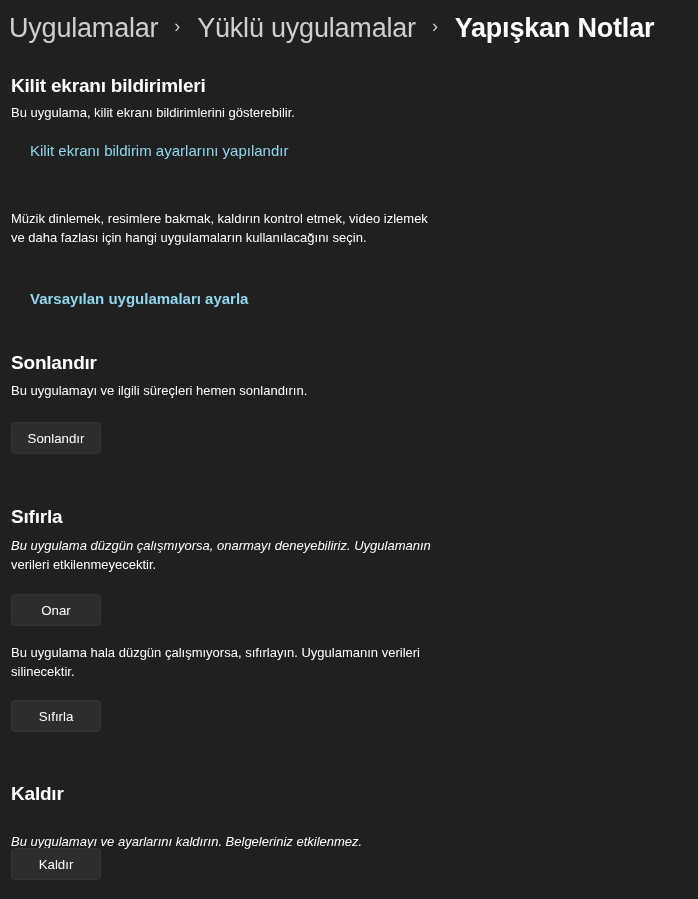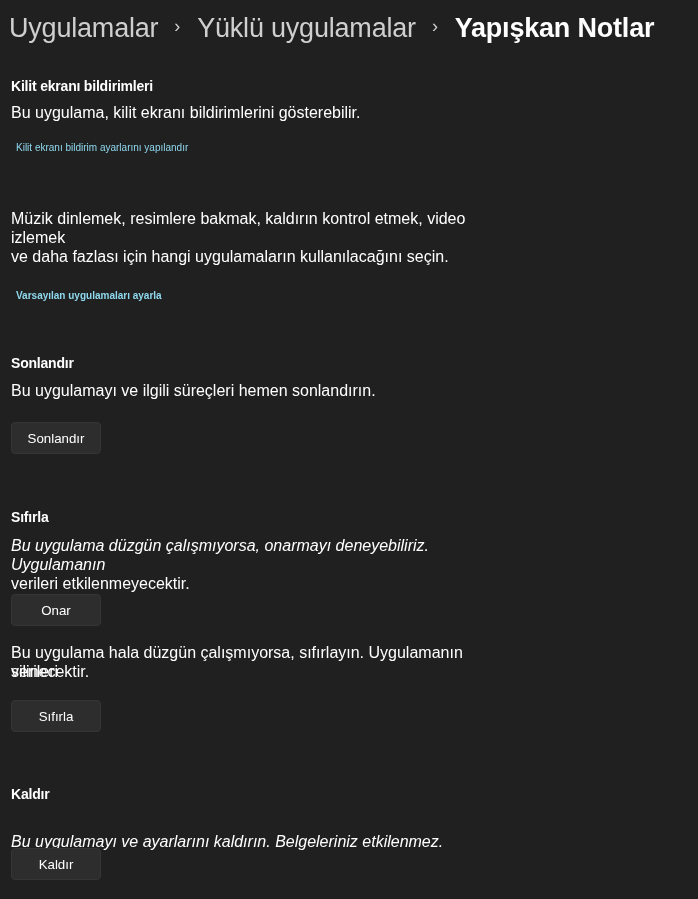--- a/index.html
+++ b/index.html
@@ -11,23 +11,23 @@
   }
   .breadcrumb {
     position:absolute; left:9px; top:8px; height:40px;
     display:flex; align-items:center; white-space:nowrap;
     font-size:27px; letter-spacing:-0.2px;
   }
   .crumb { color:#cfcfcf; }
   .crumb.current { color:#ffffff; font-weight:bold; }
   .sep { color:#cfcfcf; font-size:18px; margin:0 17px 0 16px; position:relative; top:-2px; }
   .section { position:absolute; left:11px; width:470px; }
-  .title { font-size:14px; font-weight:bold; color:#ffffff; line-height:24px; margin:0; letter-spacing:-0.2px;}
-  .desc { font-size:16px; color:#ffffff; line-height:19px; margin:0; }
-  .link { font-size:10px; color:#99ebff; text-decoration:none; cursor:pointer; position:absolute; left:5px; }
+  .title { font-size:19px; font-weight:bold; color:#ffffff; line-height:24px; margin:0; letter-spacing:-0.2px;}
+  .desc { font-size:13px; color:#ffffff; line-height:19px; margin:0; }
+  .link { font-size:15px; color:#99ebff; text-decoration:none; cursor:pointer; position:absolute; left:19px; }
   .link { color:#8fd8ee; }
   .btn {
     position:absolute; left:0; width:90px; height:32px;
     background:#2d2d2d; border:1px solid #353535; border-radius:4px;
     color:#ffffff; font-family:"Liberation Sans", "DejaVu Sans", sans-serif;
     font-size:13.3px; display:flex; align-items:center; justify-content:center;
     cursor:pointer; padding:0; box-sizing:border-box;
   }
 </style>
 </head>

